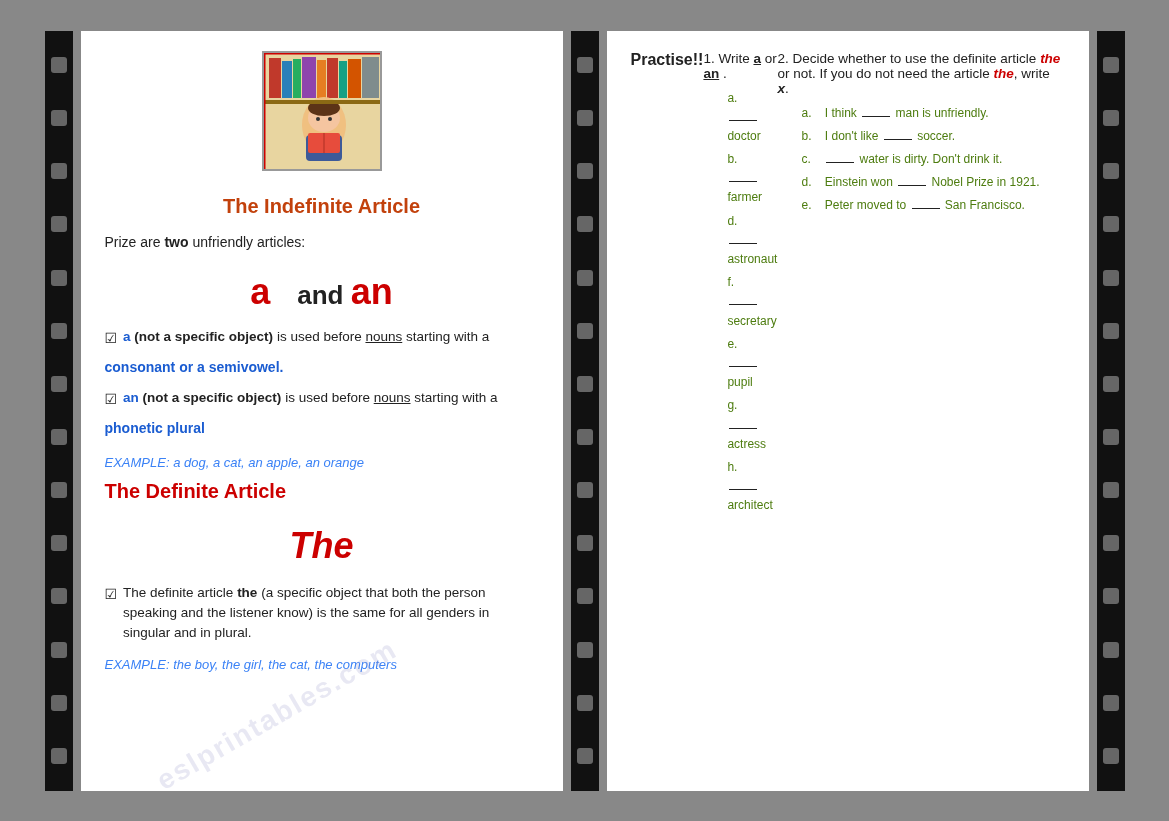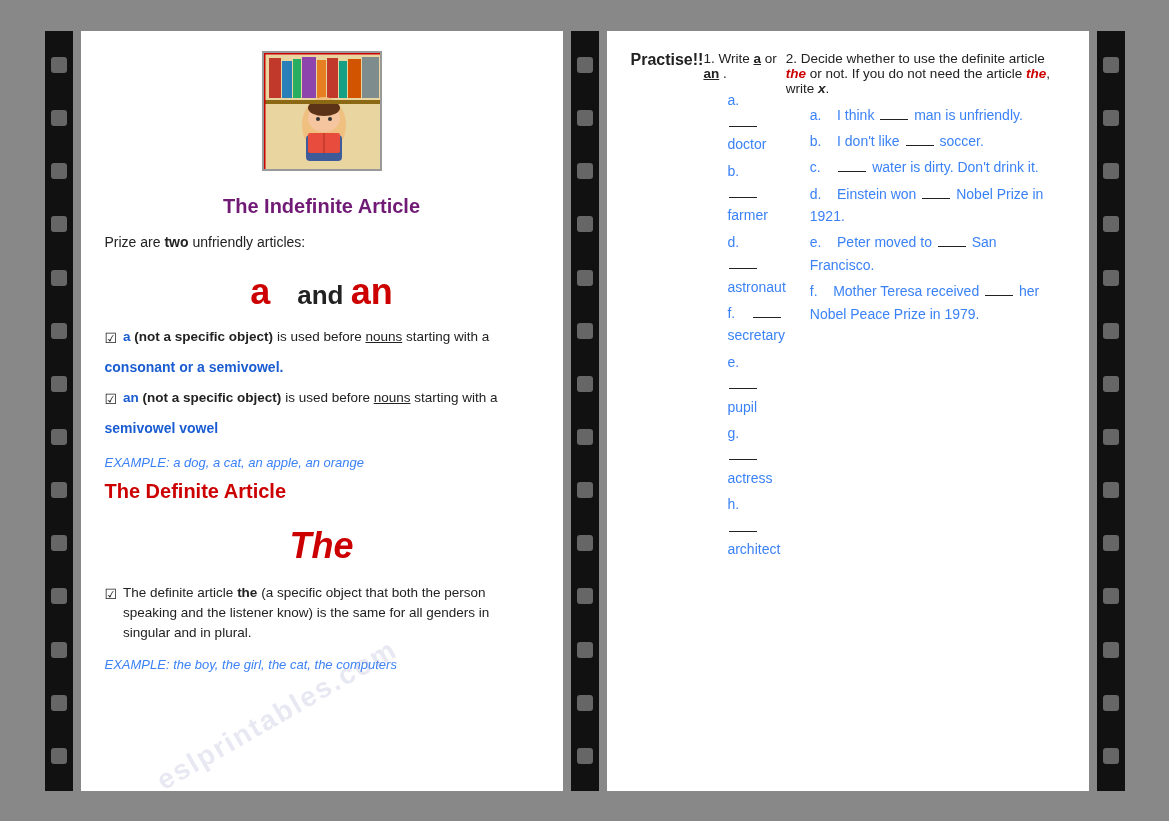--- a/index.html
+++ b/index.html
@@ -45,21 +45,21 @@
       position: relative;
       overflow: hidden;
     }
     .book-image-container {
       width: 100%;
       display: flex;
       justify-content: center;
       margin-bottom: 10px;
     }
     .section-title-blue {
-      color: #701a75;
+      color: #c2410c;
       font-size: 20px;
       font-weight: bold;
       text-align: center;
       width: 100%;
       margin-bottom: 14px;
       font-family: Arial, sans-serif;
     }
     .section-title-red {
       color: #cc0000;
       font-size: 20px;
@@ -131,22 +131,22 @@
     }
     .question-section {
       margin-bottom: 14px;
     }
     .question-main {
       font-size: 13.5px;
       color: #222;
       margin-bottom: 8px;
     }
     .question-sub {
-      font-size: 14px;
-      color: #3b82f6;
+      font-size: 12px;
+      color: #4d7c0f;
       margin: 4px 0 4px 24px;
       line-height: 1.6;
     }
     .blank { 
       display: inline-block;
       min-width: 28px;
       border-bottom: 1px solid #222;
       margin: 0 2px;
     }
     .strip-holes {
@@ -265,21 +265,21 @@
 
     <div class="checkbox-item">
       <span class="checkbox-symbol">☑</span>
       <span>
         <span class="blue-text">an</span>
         <span class="bold"> (not a specific object)</span>
         <span> is used before </span><span class="underline">nouns</span><span> starting with a</span>
       </span>
     </div>
     <div class="body-text">
-      <span class="blue-text">semivowel vowel</span>
+      <span class="blue-text">phonetic plural</span>
     </div>
 
     <div class="example-text">EXAMPLE: a dog, a cat, an apple, an orange</div>
 
     <div class="section-title-red">The Definite Article</div>
 
     <div class="the-red">The</div>
 
     <div class="checkbox-item">
       <span class="checkbox-symbol">☑</span>
@@ -339,21 +339,20 @@
       <div class="question-main">
         <span>2.</span>
         <span>Decide whether to use the definite article </span><span class="red-italic-bold">the</span><span> or not. If you do not need the article </span><span class="red-italic-bold">the</span><span>, write </span><span class="bold italic">x</span><span>.</span>
       </div>
       <div>
         <div class="question-sub">a. &nbsp;&nbsp; I think <span class="blank"></span> man is unfriendly.</div>
         <div class="question-sub">b. &nbsp;&nbsp; I don't like <span class="blank"></span> soccer.</div>
         <div class="question-sub">c. &nbsp;&nbsp; <span class="blank"></span> water is dirty. Don't drink it.</div>
         <div class="question-sub">d. &nbsp;&nbsp; Einstein won <span class="blank"></span> Nobel Prize in 1921.</div>
         <div class="question-sub">e. &nbsp;&nbsp; Peter moved to <span class="blank"></span> San Francisco.</div>
-        <div class="question-sub">f. &nbsp;&nbsp; Mother Teresa received <span class="blank"></span> her Nobel Peace Prize in 1979.</div>
       </div>
     </div>
   </div>
 
   <div class="strip-holes">
     <div class="hole"></div>
     <div class="hole"></div>
     <div class="hole"></div>
     <div class="hole"></div>
     <div class="hole"></div>

